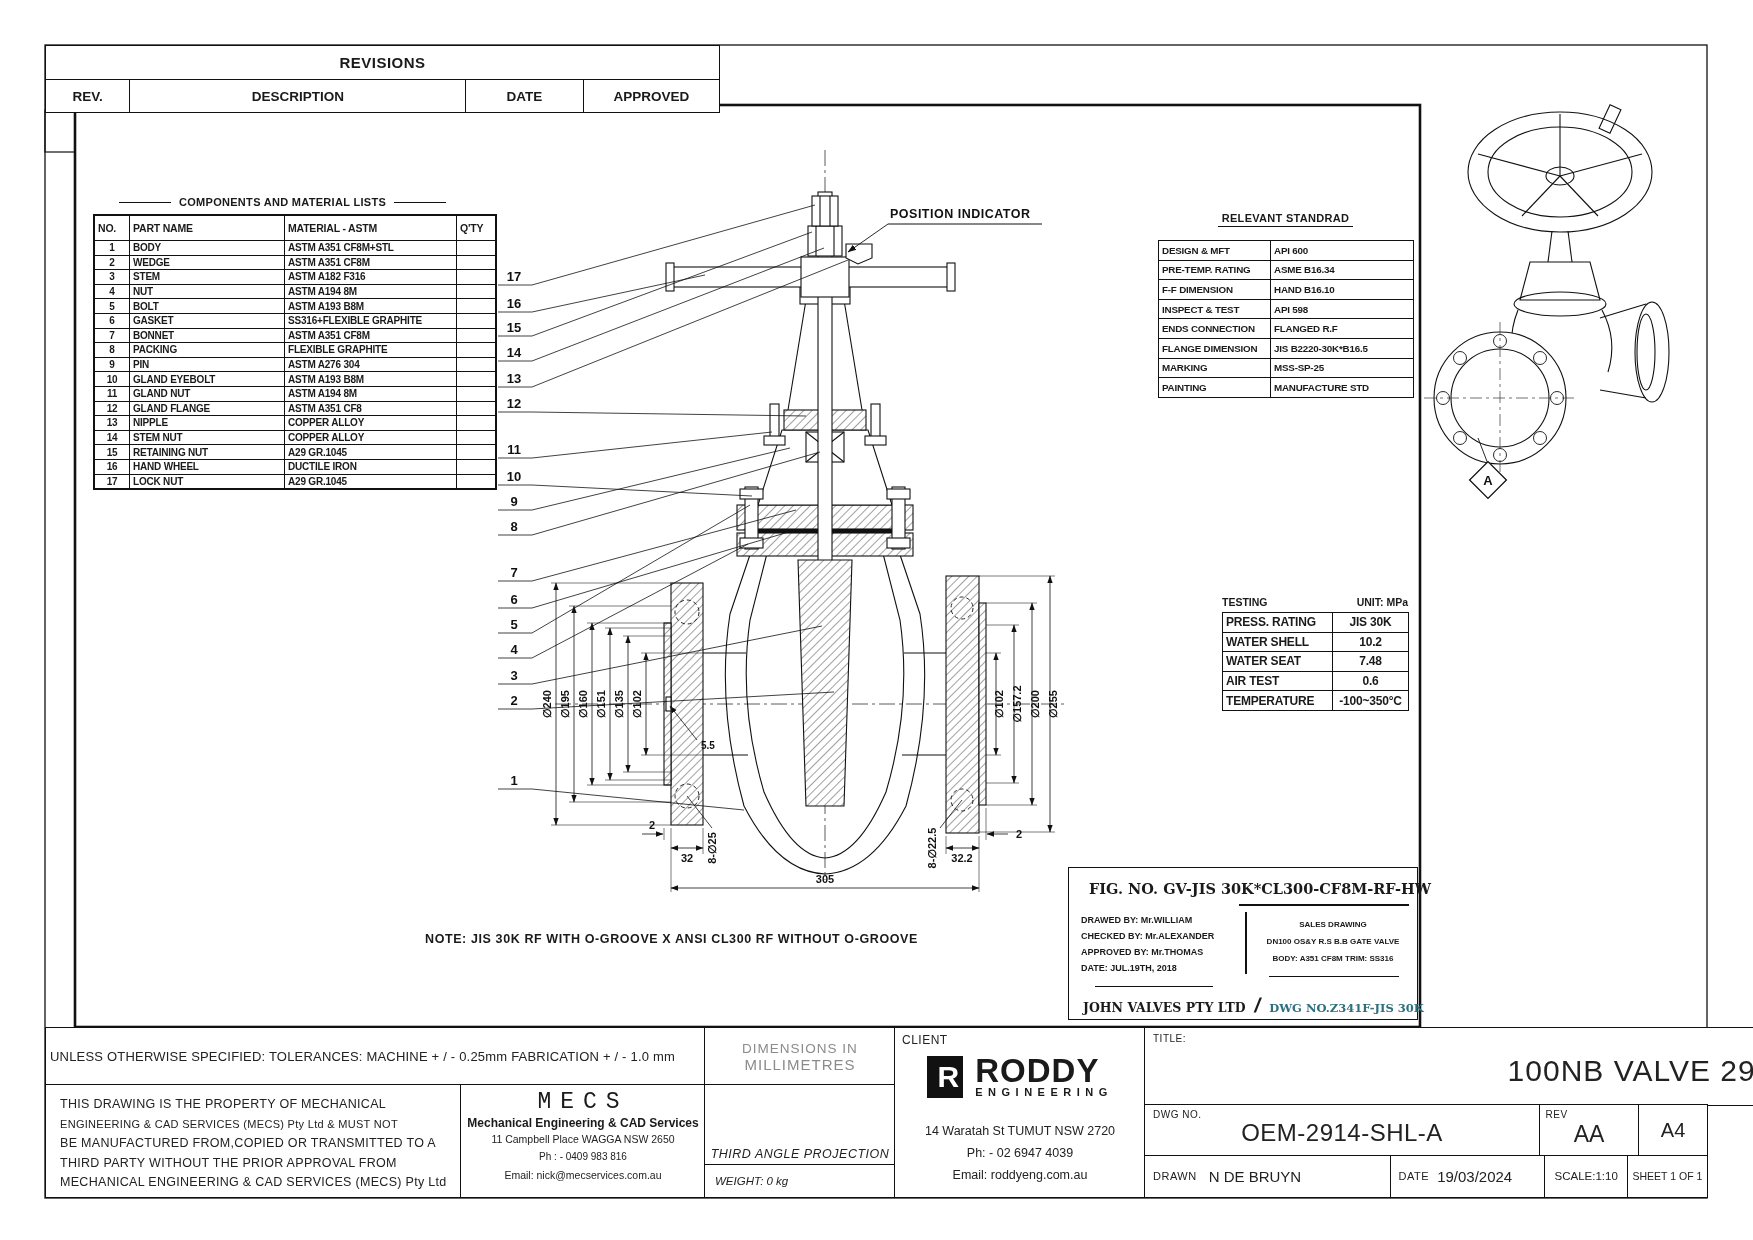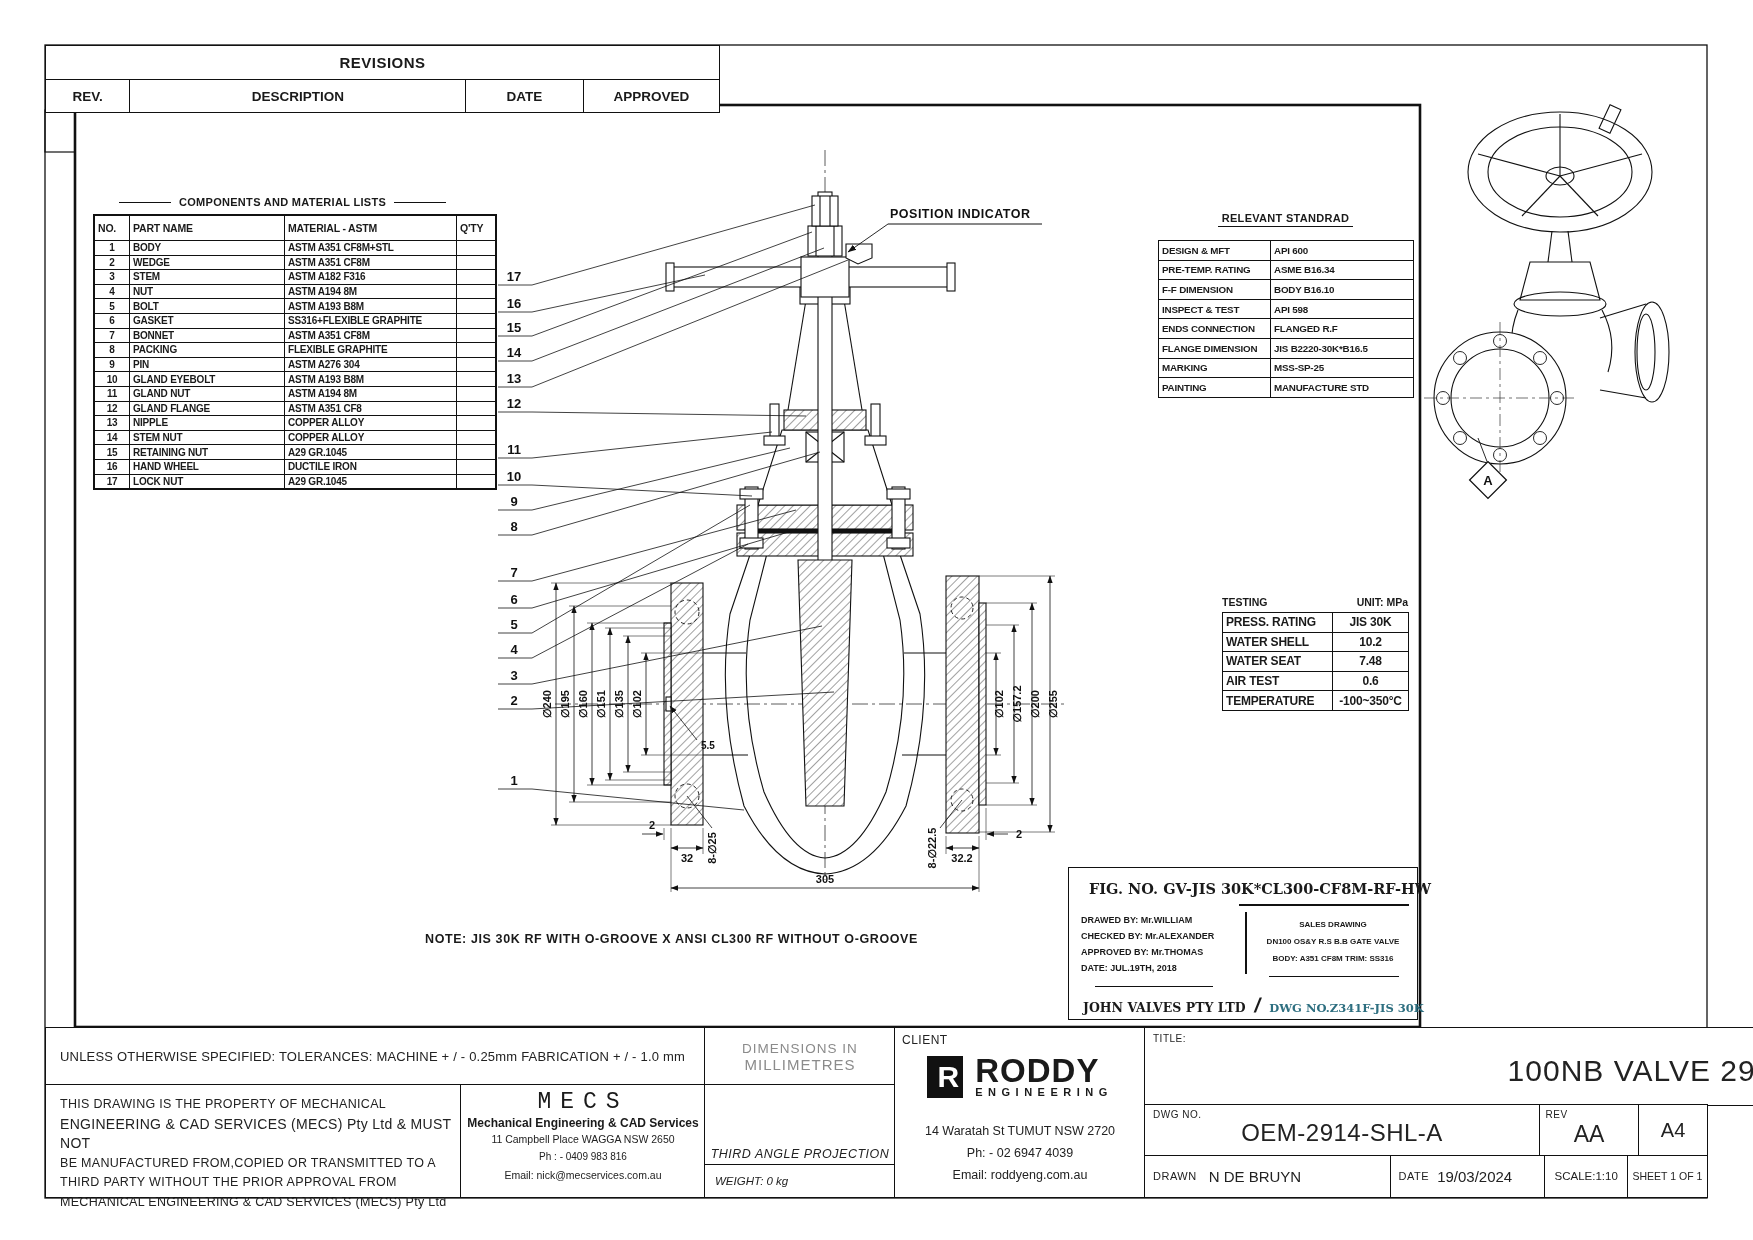--- a/index.html
+++ b/index.html
@@ -450,21 +450,21 @@
         <tr>
           <td>DESIGN &amp; MFT</td>
           <td>API 600</td>
         </tr>
         <tr>
           <td>PRE-TEMP. RATING</td>
           <td>ASME B16.34</td>
         </tr>
         <tr>
           <td>F-F DIMENSION</td>
-          <td>BODY B16.10</td>
+          <td>HAND B16.10</td>
         </tr>
         <tr>
           <td>INSPECT &amp; TEST</td>
           <td>API 598</td>
         </tr>
         <tr>
           <td>ENDS CONNECTION</td>
           <td>FLANGED R.F</td>
         </tr>
         <tr>
@@ -535,29 +535,29 @@
     <div style="position:absolute;left:14px;top:126px;display:flex;align-items:baseline;gap:9px;white-space:nowrap;">
       <span class="serifb" style="font-size:12.5px;">JOHN  VALVES  PTY  LTD</span>
       <span style="font-size:20px;font-weight:bold;transform:skewX(-12deg);display:inline-block;">/</span>
       <span class="serifb" style="font-size:11.5px;color:#2e6f80;">DWG NO.Z341F-JIS 30K</span>
     </div>
   </div>
 
   <div class="abs note-text" style="left:425px;top:932px;width:630px;">NOTE:  JIS 30K RF WITH O-GROOVE X ANSI CL300 RF WITHOUT O-GROOVE</div>
 
   <div class="cell" style="left:45px;top:1027px;width:661px;height:59px;display:flex;align-items:center;">
-    <span class="thin" style="font-size:13px;padding-left:14px;letter-spacing:0.2px;white-space:nowrap;">UNLESS OTHERWISE SPECIFIED: TOLERANCES: MACHINE + / - 0.25mm  FABRICATION + / - 1.0 mm</span>
+    <span class="thin" style="font-size:13px;padding-left:4px;letter-spacing:0.2px;white-space:nowrap;">UNLESS OTHERWISE SPECIFIED: TOLERANCES: MACHINE + / - 0.25mm  FABRICATION + / - 1.0 mm</span>
   </div>
   <div class="cell" style="left:704px;top:1027px;width:192px;height:59px;display:flex;flex-direction:column;align-items:center;justify-content:center;color:#8b8b8b;">
     <span style="font-size:13.5px;letter-spacing:1px;">DIMENSIONS IN</span>
     <span style="font-size:15px;letter-spacing:1px;">MILLIMETRES</span>
   </div>
   <div class="cell" style="left:45px;top:1084px;width:417px;height:114px;padding:10px 0 0 14px;">
     <div class="thin" style="font-size:12.5px;line-height:19.5px;letter-spacing:0.3px;">THIS DRAWING IS THE PROPERTY OF  MECHANICAL</div>
-    <div class="thin" style="font-size:14px;line-height:19.5px;letter-spacing:0.3px;">ENGINEERING &amp; CAD SERVICES (MECS) Pty Ltd &amp; MUST NOT</div>
+    <div class="thin" style="font-size:11px;line-height:19.5px;letter-spacing:0.3px;">ENGINEERING &amp; CAD SERVICES (MECS) Pty Ltd &amp; MUST NOT</div>
     <div class="thin" style="font-size:12.5px;line-height:19.5px;letter-spacing:0.3px;">BE MANUFACTURED FROM,COPIED OR TRANSMITTED TO A</div>
     <div class="thin" style="font-size:12.5px;line-height:19.5px;letter-spacing:0.3px;">THIRD PARTY WITHOUT THE PRIOR APPROVAL FROM</div>
     <div class="thin" style="font-size:12.5px;line-height:19.5px;letter-spacing:0.3px;">MECHANICAL ENGINEERING &amp; CAD SERVICES (MECS) Pty Ltd</div>
   </div>
   <div class="cell" style="left:460px;top:1084px;width:246px;height:114px;text-align:center;">
     <div style="font-family:Liberation Mono, monospace;font-size:23px;letter-spacing:9px;margin-top:4px;">MECS</div>
     <div style="font-size:12px;font-weight:bold;margin-top:1px;">Mechanical Engineering &amp; CAD Services</div>
     <div class="thin" style="font-size:10.5px;margin-top:3px;">11 Campbell Place WAGGA NSW 2650</div>
     <div class="thin" style="font-size:10px;margin-top:6px;">Ph : - 0409 983 816</div>
     <div class="thin" style="font-size:10.5px;margin-top:7px;">Email: nick@mecservices.com.au</div>

